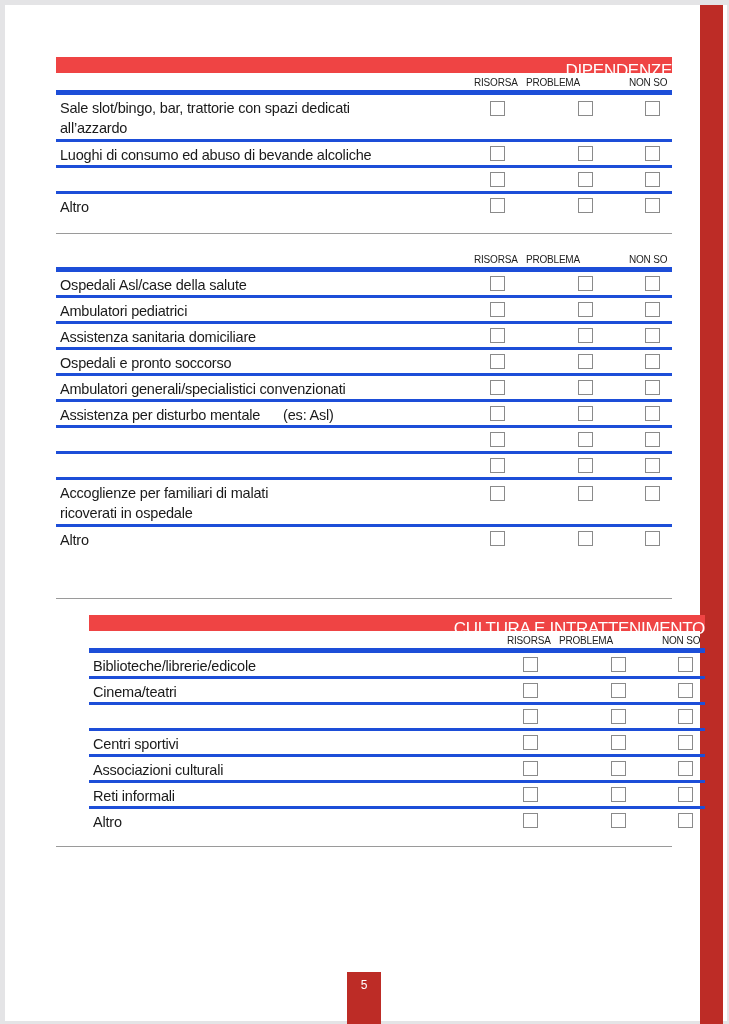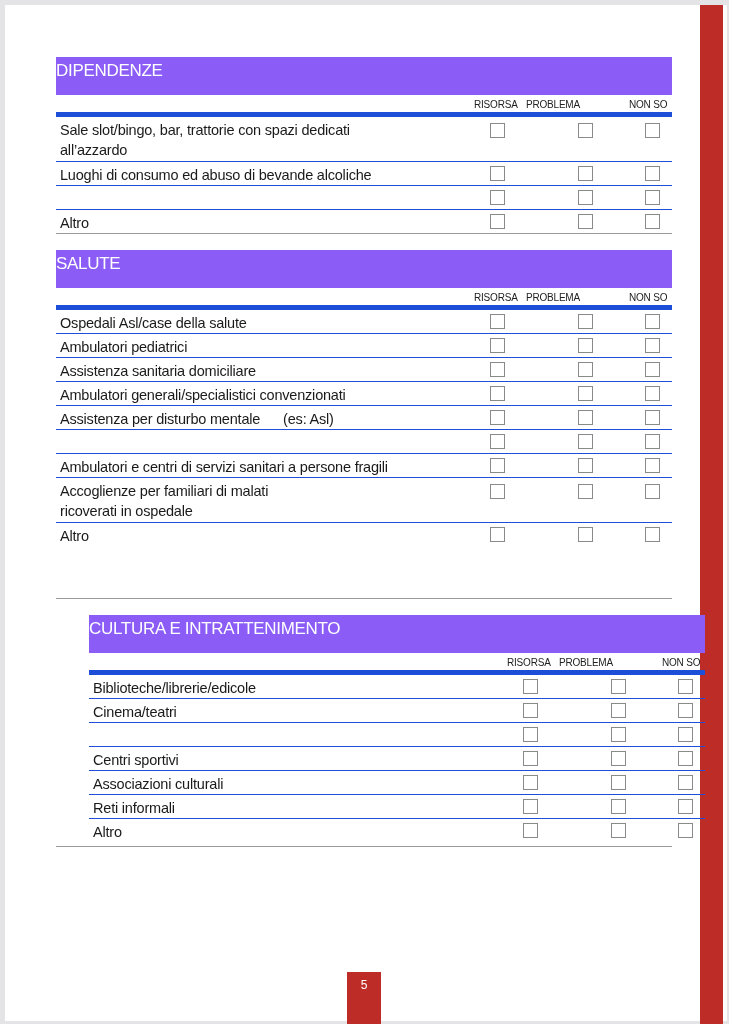--- a/index.html
+++ b/index.html
@@ -11,34 +11,34 @@
     .page {
       position: absolute; left: 5px; top: 5px; width: 722px; height: 1016px;
       background: #ffffff;
     }
     .side-bar {
       position: absolute; left: 700px; top: 5px; width: 23px; height: 1019px;
       background: #bd2c26;
     }
     .section { position: absolute; left: 56px; width: 616px; }
     .band {
-      height: 38px; background: #8b5cf6; color: #ffffff;
-      font-size: 17px; text-align: left; line-height: 28px;
+      height: 16px; background: #ef4444; color: #ffffff;
+      font-size: 17px; text-align: right; line-height: 28px;
       letter-spacing: -0.3px;
     }
     .col-head {
       position: relative; height: 17px; border-bottom: 5px solid #1d4ed8;
       font-size: 10px; color: #222;
     }
     .col-head span { position: absolute; top: 4px; letter-spacing: -0.2px; }
     .ch-r { left: 418px; }
     .ch-p { left: 470px; }
     .ch-n { left: 573px; }
     .row {
-      position: relative; border-bottom: 1px solid #1d4ed8;
+      position: relative; border-bottom: 3px solid #1d4ed8;
       font-size: 14.5px; color: #1a1a1a; letter-spacing: -0.2px;
     }
     .row.single { height: 23px; }
     .row.double { height: 44px; }
     .row.last { border-bottom: none; }
     .row .label { position: absolute; left: 4px; top: 3px; line-height: 20px; white-space: pre; }
     .cb {
       position: absolute; width: 15px; height: 15px; border: 1px solid #8a8a8a;
       background: #fff; top: 4px; box-sizing: border-box;
     }
@@ -86,21 +86,20 @@
       </div>
       <div class="row single last">
         <span class="label">Altro</span>
         <span class="cb r"></span>
         <span class="cb p"></span>
         <span class="cb n"></span>
       </div>
     </div>
     <div class="rule" style="top: 233px;"></div>
     <div class="section" style="top: 250px;">
-      <div class="band">SALUTE</div>
       <div class="col-head">
         <span class="ch-r">RISORSA</span>
         <span class="ch-p">PROBLEMA</span>
         <span class="ch-n">NON SO</span>
       </div>
       <div class="row single">
         <span class="label">Ospedali Asl/case della salute</span>
         <span class="cb r"></span>
         <span class="cb p"></span>
         <span class="cb n"></span>
@@ -111,38 +110,43 @@
         <span class="cb p"></span>
         <span class="cb n"></span>
       </div>
       <div class="row single">
         <span class="label">Assistenza sanitaria domiciliare</span>
         <span class="cb r"></span>
         <span class="cb p"></span>
         <span class="cb n"></span>
       </div>
       <div class="row single">
+        <span class="label">Ospedali e pronto soccorso</span>
+        <span class="cb r"></span>
+        <span class="cb p"></span>
+        <span class="cb n"></span>
+      </div>
+      <div class="row single">
         <span class="label">Ambulatori generali/specialistici convenzionati</span>
         <span class="cb r"></span>
         <span class="cb p"></span>
         <span class="cb n"></span>
       </div>
       <div class="row single">
         <span class="label">Assistenza per disturbo mentale      (es: Asl)</span>
         <span class="cb r"></span>
         <span class="cb p"></span>
         <span class="cb n"></span>
       </div>
       <div class="row single">
         <span class="cb r"></span>
         <span class="cb p"></span>
         <span class="cb n"></span>
       </div>
       <div class="row single">
-        <span class="label">Ambulatori e centri di servizi sanitari a persone fragili</span>
         <span class="cb r"></span>
         <span class="cb p"></span>
         <span class="cb n"></span>
       </div>
       <div class="row double">
         <span class="label">Accoglienze per familiari di malati
 ricoverati in ospedale</span>
         <span class="cb r"></span>
         <span class="cb p"></span>
         <span class="cb n"></span>

